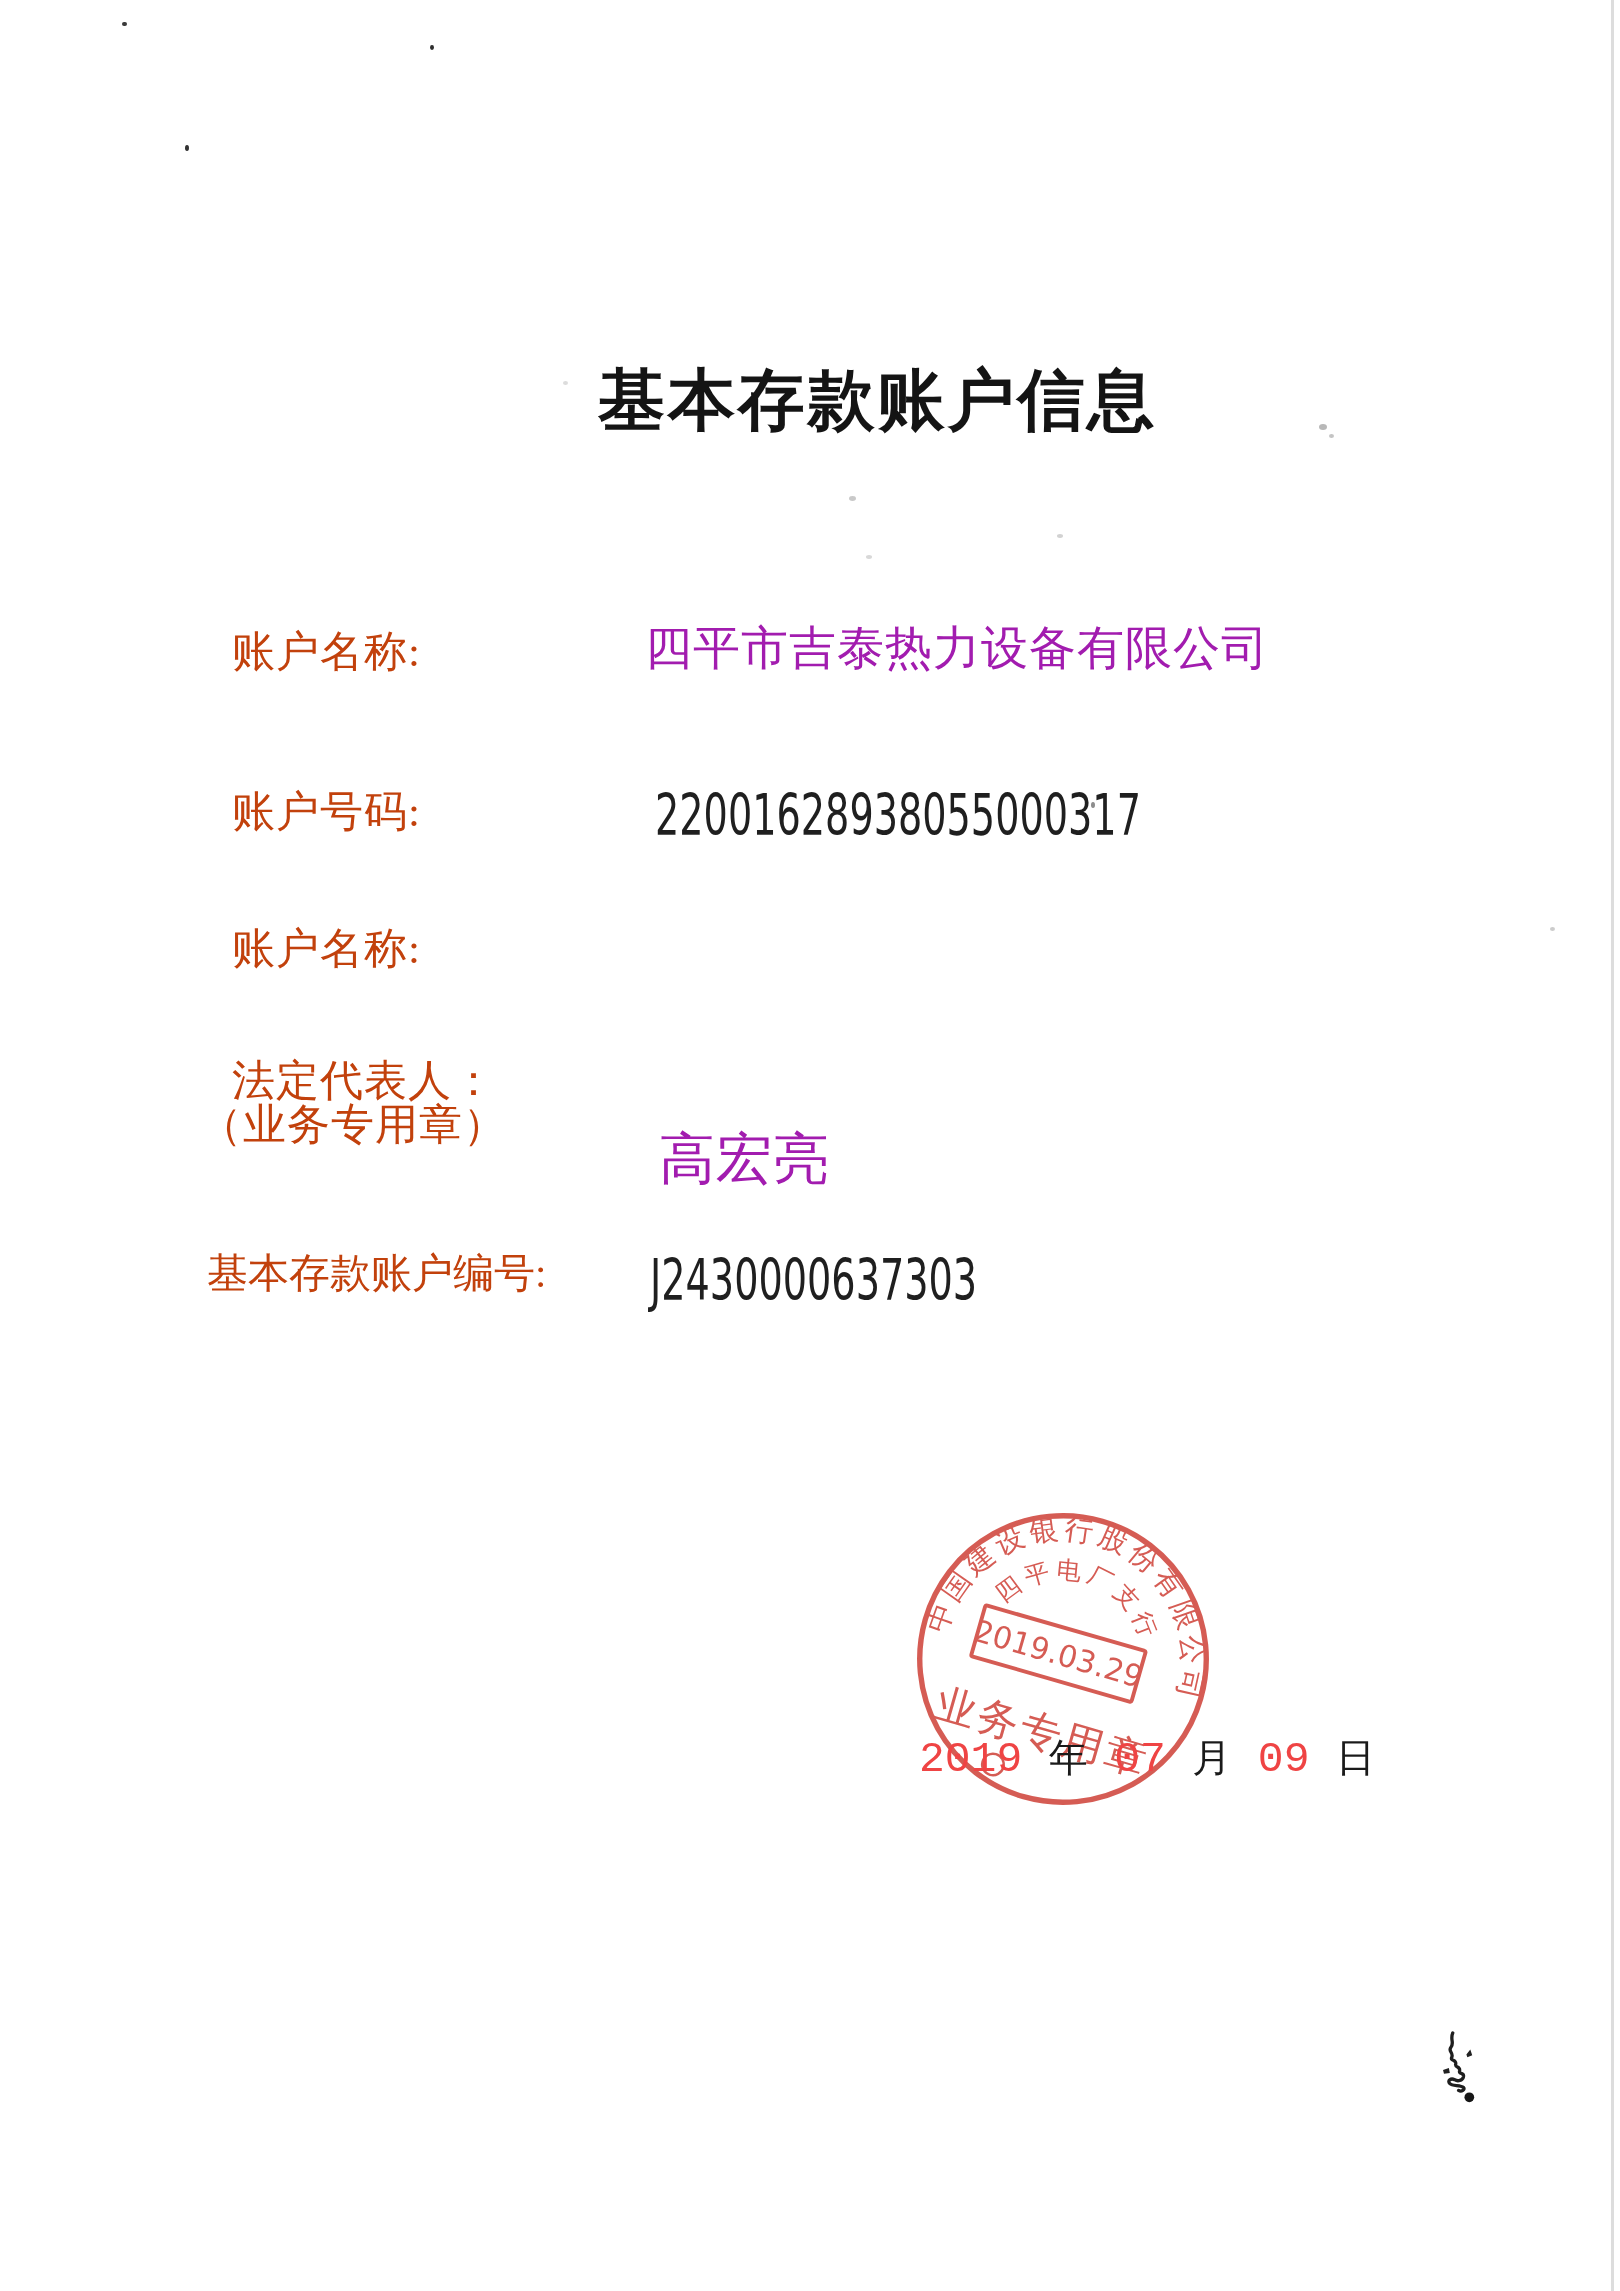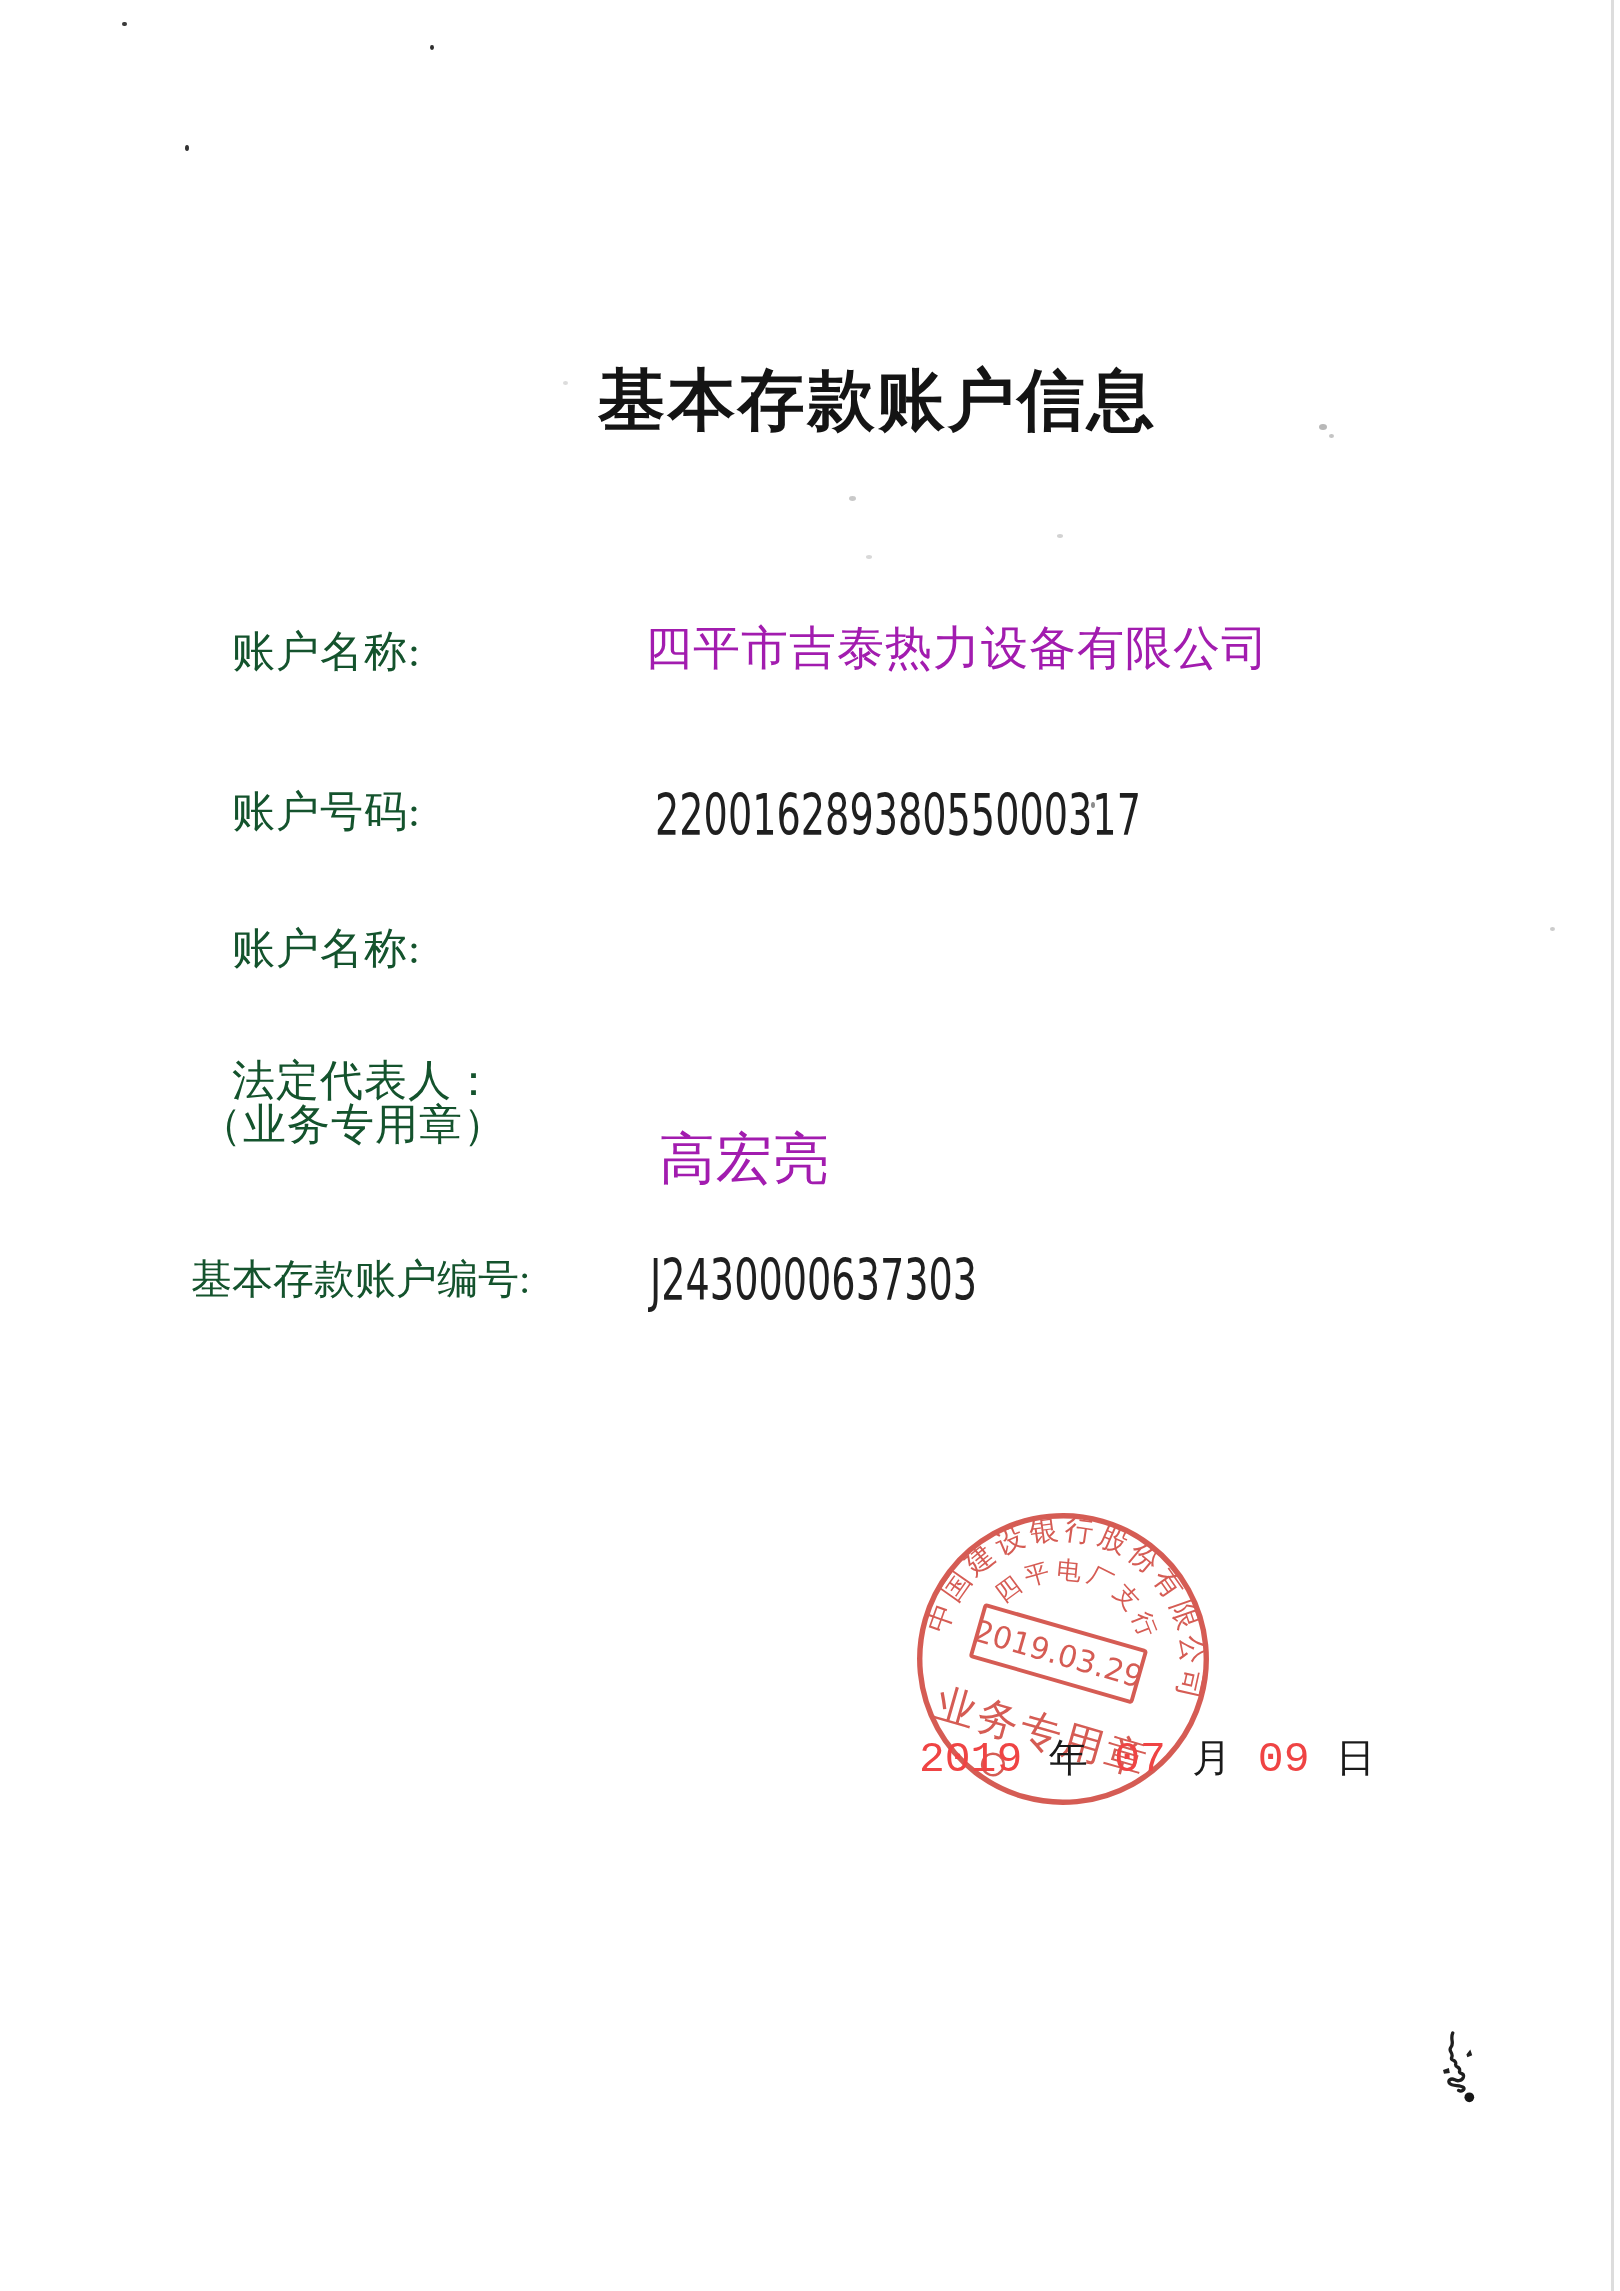--- a/index.html
+++ b/index.html
@@ -18,21 +18,21 @@
     left: 598px; top: 355px;
     font-size: 67px;
     font-weight: 700;
     letter-spacing: 2.9px;
     color: #141414;
     font-family: Liberation Serif, serif;
   }
 
   .field-label {
     font-size: 43px;
-    color: #14532d;
+    color: #c2410c;
     letter-spacing: 1px;
   }
   .field-value-cjk {
     font-size: 47px;
     color: #a21caf;
     letter-spacing: 1px;
   }
   .field-value-num {
     font-size: 57px;
     line-height: 1;
@@ -49,21 +49,21 @@
   .lbl-r2 { left: 232px; top: 783px; }
   .val-r2 { left: 655px; top: 787px; }
 
   .lbl-r3 { left: 232px; top: 920px; }
   .val-r3 { left: 659px; top: 917px; font-size: 42px; }
 
   .lbl-r4a { left: 232px; top: 1052px; }
   .lbl-r4b { left: 199px; top: 1096px; }
   .val-r4 { left: 659px; top: 1122px; font-size: 56px; font-family: Liberation Mono, monospace; }
 
-  .lbl-r5 { left: 191px; top: 1246px; font-size: 41px; letter-spacing: 0px; margin-top: 6px; }
+  .lbl-r5 { left: 207px; top: 1246px; font-size: 41px; letter-spacing: 0px; }
   .val-r5 { left: 650px; top: 1252px; }
 
   .date-line {
     left: 919px; top: 1731px;
     display: flex;
     align-items: baseline;
     gap: 26.5px;
     z-index: 3;
   }
   .date-num {

